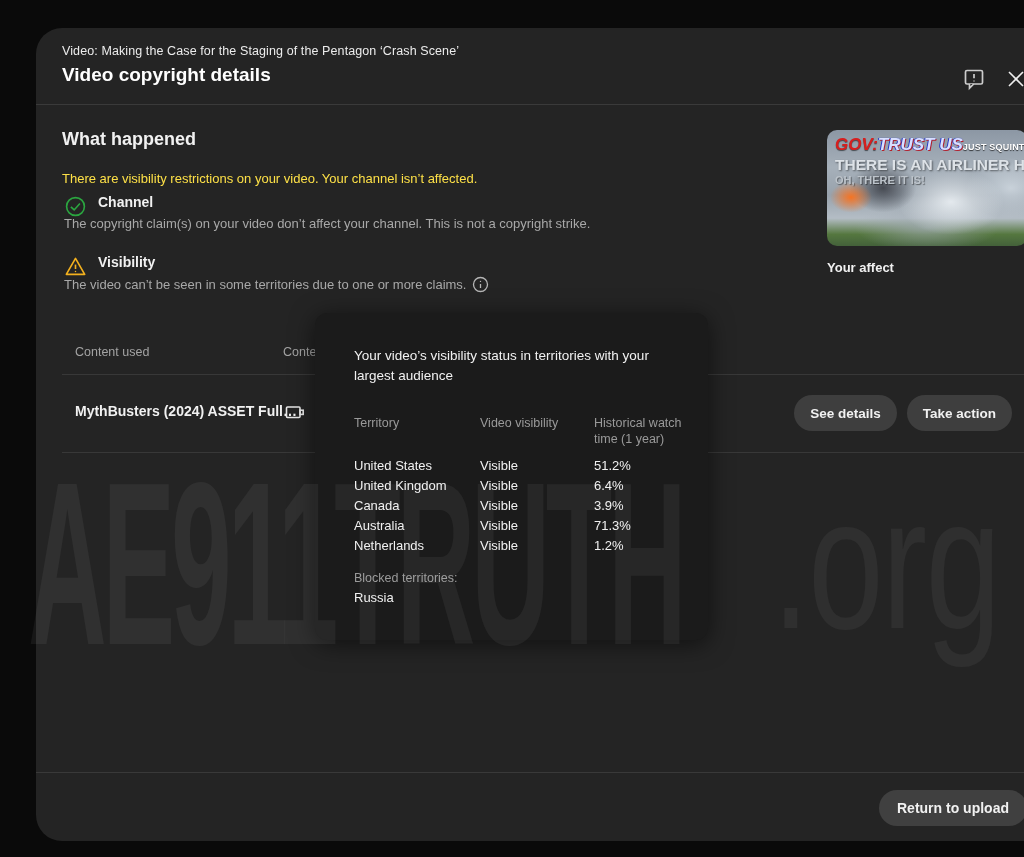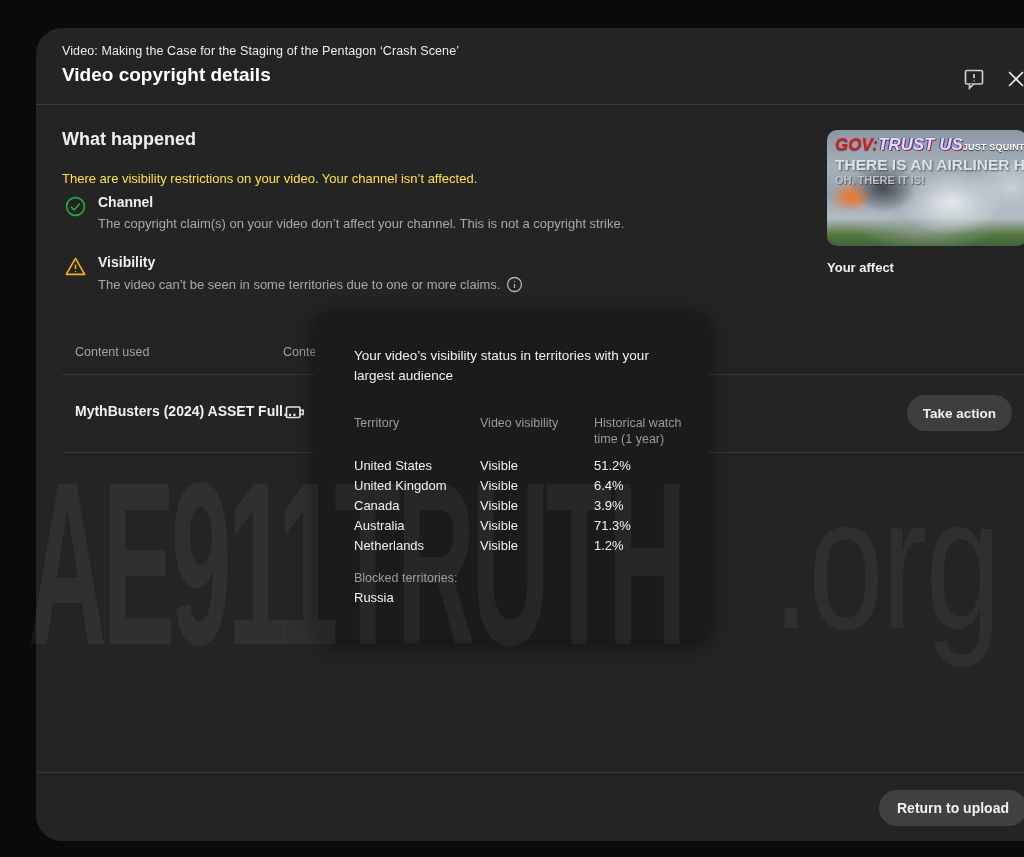--- a/index.html
+++ b/index.html
@@ -18,21 +18,21 @@
 
   
   .wh-title { position:absolute; left:26px; top:101px; font-size:18px; font-weight:bold; color:#f1f1f1; }
   .wh-sub   { position:absolute; left:26px; top:143px; font-size:13px; color:#fde047; }
 
   .status-item { position:absolute; left:28px; width:660px; }
   .status-item.channel { top:166px; }
   .status-item.visibility { top:226px; }
   .status-icon { position:absolute; left:0; top:1px; width:23px; height:23px; }
   .status-title { margin-left:34px; font-size:14px; font-weight:bold; color:#f1f1f1; }
-  .status-desc  { margin-left:34px; margin-top:6px; font-size:13px; color:#a8a8a8; display:flex; align-items:center; gap:6px; }
+  .status-desc  { margin-top:6px; font-size:13px; color:#a8a8a8; display:flex; align-items:center; gap:6px; }
   .info-icon { display:inline-flex; width:17px; height:17px; cursor:pointer; }
 
   
   .tbl-head { position:absolute; top:317px; font-size:12.5px; color:#a3a3a3; }
   .tbl-head.c1 { left:39px; }
   .tbl-head.c2 { left:247px; }
   .tbl-divider-1 { position:absolute; left:26px; right:26px; top:346px; height:1px; background:#383838; }
   .tbl-divider-2 { position:absolute; left:26px; right:26px; top:424px; height:1px; background:#383838; }
   .row-title { position:absolute; left:39px; top:375px; font-size:14px; font-weight:bold; color:#f1f1f1; }
   .video-icon { position:absolute; left:247px; top:372px; width:24px; height:24px; }
@@ -155,20 +155,21 @@
     <div class="tbl-divider-1"></div>
 
     <div class="row-title">MythBusters (2024) ASSET Full…</div>
     <span class="video-icon">
       <svg width="24" height="24" viewBox="0 0 24 24" fill="none" stroke="#e8e8e8" stroke-width="1.6">
         <rect x="3.5" y="7" width="13.5" height="10.5" rx="1"></rect>
         <rect x="17" y="10.2" width="3.2" height="4.2"></rect>
       </svg>
     </span>
     <div class="row-actions">
+      <button class="pill-btn">See details</button>
       <button class="pill-btn">Take action</button>
     </div>
     <div class="tbl-divider-2"></div>
 
     <div class="tooltip">
       <div class="tip-title">Your video’s visibility status in territories with your largest audience</div>
       <div class="tip-head tip-grid">
         <span>Territory</span>
         <span>Video visibility</span>
         <span>Historical watch time (1 year)</span>

